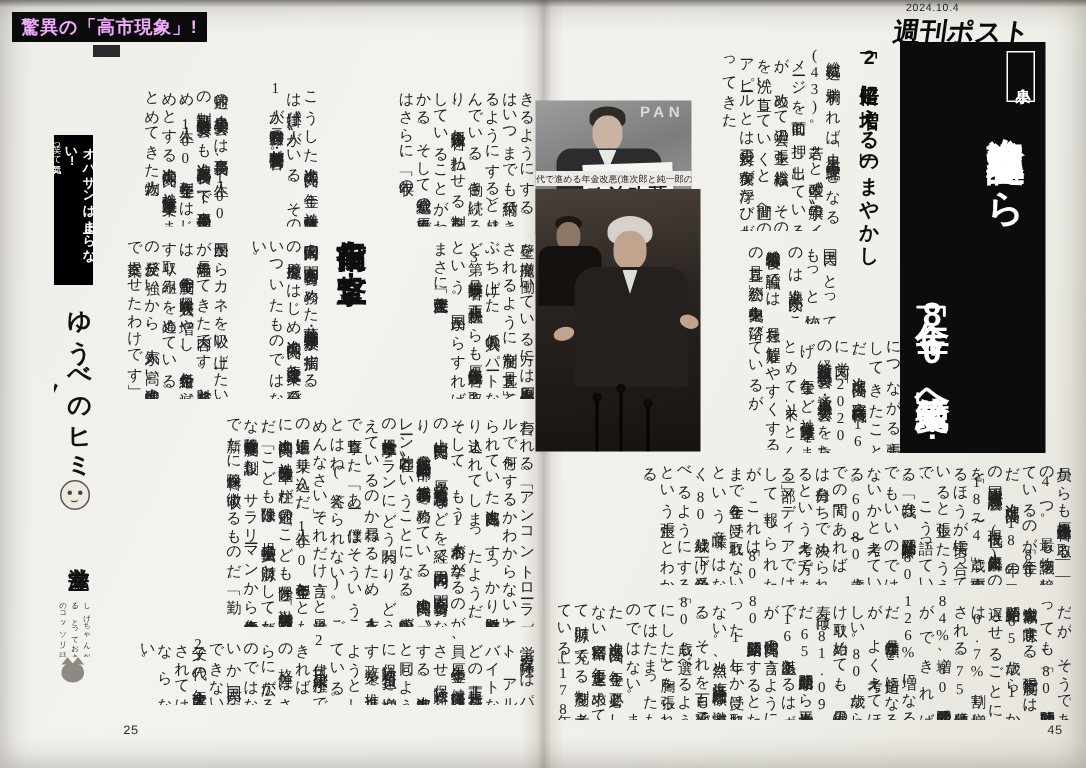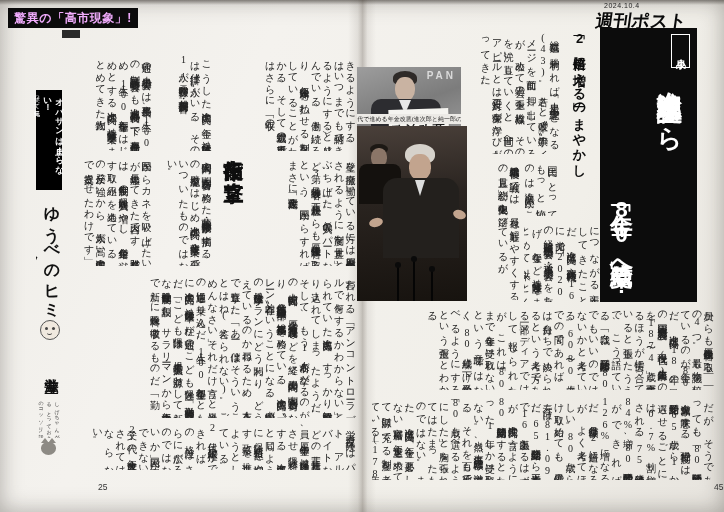--- a/index.html
+++ b/index.html
@@ -47,21 +47,21 @@
   #cat-icon::before{left:0;} #cat-icon::after{right:0;}
   #headline-shinan{left:214px;top:92px;width:34px;height:150px;font-size:20px;color:#0e0e0e;text-align:center;}
   #l-b1r{left:250px;top:54px;width:106px;height:97px;}
   #l-b1m{left:156px;top:54px;width:56px;height:97px;}
   #l-b1l{left:66px;top:54px;width:86px;height:97px;}
   #l-b2r{left:250px;top:154px;width:106px;height:112px;}
   #l-b2m{left:156px;top:154px;width:56px;height:112px;}
   #l-b2l{left:66px;top:154px;width:86px;height:112px;}
   #l-b3{left:66px;top:272px;width:290px;height:146px;}
   #l-b4{left:66px;top:422px;width:290px;height:48px;}
-  .pagenum{position:absolute;font-size:8.5px;color:#333;font-family:Liberation Sans, sans-serif;margin-left:16px;}
+  .pagenum{position:absolute;font-size:8.5px;color:#333;font-family:Liberation Mono, monospace;}
   #page-25{left:82px;top:482px;}
   #page-24{left:698px;top:482px;}
 
   
   #issue-date{left:604px;top:2px;font-size:7px;color:#222;font-family:"Liberation Sans",sans-serif;letter-spacing:.5px;}
   #logo{left:596px;top:9px;width:106px;height:18px;font-family:"Liberation Sans",sans-serif;
     font-weight:900;font-size:18px;color:#0a0a0a;transform:skewX(-8deg);letter-spacing:0;}
   #headline-box{left:600px;top:28px;width:97px;height:274px;background:#0c0c0c;overflow:hidden;}
   #hl-kicker{position:absolute;top:6px;right:7px;width:17px;height:32px;border:1.5px solid #fff;
     color:#fff;writing-mode:vertical-rl;text-orientation:upright;font-family:"Liberation Sans",sans-serif;

